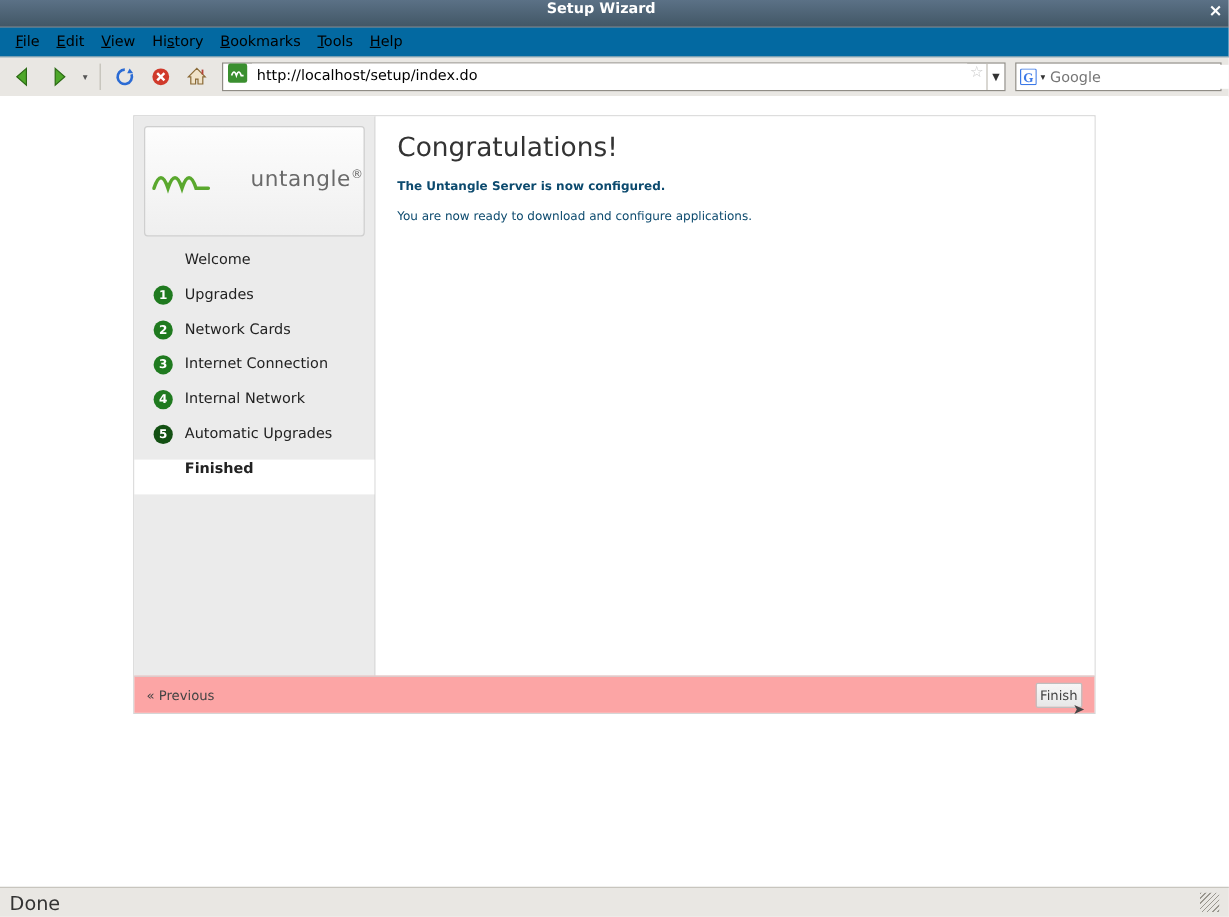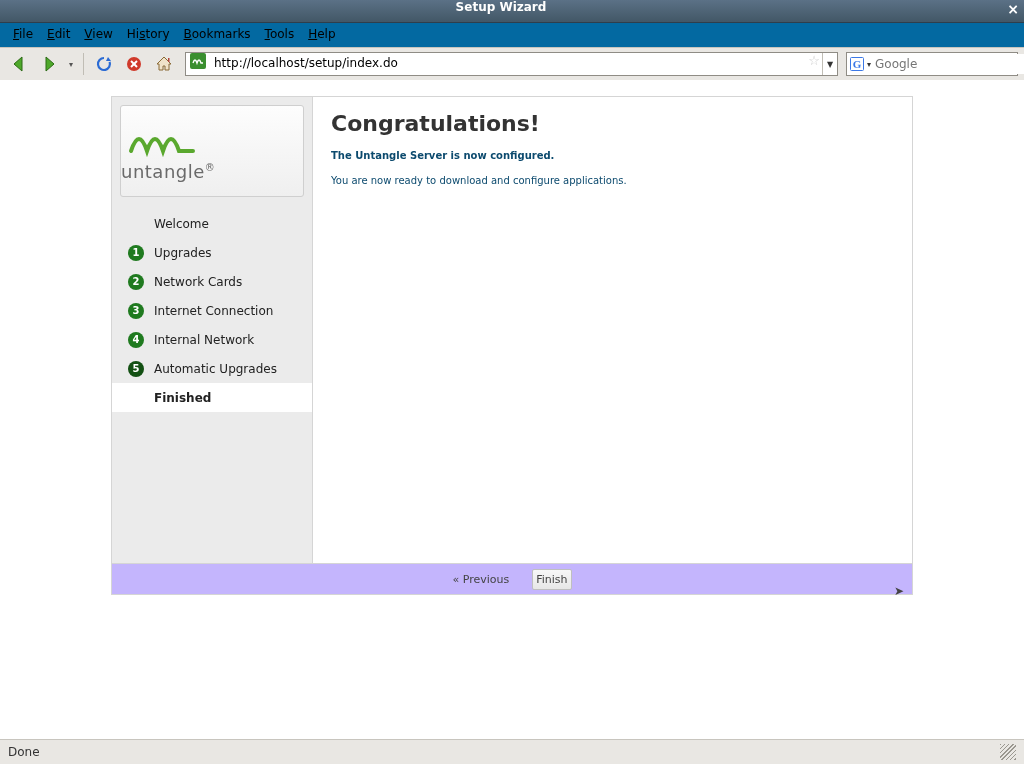--- a/index.html
+++ b/index.html
@@ -20,36 +20,36 @@
 .urlwrap .star{width:16px;text-align:center;color:#ccc;font-size:13px}
 .urlwrap .drop{width:14px;border-left:1px solid #c0bdb5;text-align:center;font-size:8px;color:#333;cursor:pointer;align-self:stretch;display:flex;align-items:center;justify-content:center}
 .searchwrap{width:170px;display:flex;align-items:center;border:1px solid #8f8c85;background:#fff;height:22px}
 .searchwrap .glogo{margin:0 3px;display:flex;align-items:center}
 .searchwrap .drop{width:12px;text-align:center;font-size:8px;color:#333;cursor:pointer}
 .searchwrap input{flex:1;border:none;outline:none;font-size:12px;height:20px;padding:0 4px;font-family:inherit;color:#888}
 .content{position:absolute;top:80px;left:0;right:0;bottom:28px;background:#fff;overflow:hidden}
 .wizard{width:800px;margin:16px auto 0;border:1px solid #d5d5d5}
 .wizard-body{display:flex;height:466px}
 .side{width:200px;background:#ebebeb;border-right:1px solid #d5d5d5}
-.logo{margin:8px;border:1px solid #cfcfcf;border-radius:3px;background:linear-gradient(#fdfdfd,#efefef);height:90px;display:flex;flex-direction:column;justify-content:center}
+.logo{margin:8px;border:1px solid #cfcfcf;border-radius:3px;background:linear-gradient(#fdfdfd,#efefef);height:90px;display:flex;flex-direction:row;align-items:center;justify-content:center}
 .steps{margin-top:12px}
-.step{display:flex;align-items:center;height:29px;padding:0 10px 0 16px;font-size:12px;color:#222}
+.step{display:flex;height:29px;padding:0 10px 0 16px;font-size:12px;color:#222}
 .step.current{background:#fff;font-weight:bold}
 .step .badge{width:16px;height:16px;border-radius:50%;background:#1f7a1f;color:#fff;font-size:10px;font-weight:bold;display:flex;align-items:center;justify-content:center;margin-right:10px}
 .step .badge.dark{background:#135013}
 .step .badge.blank{background:transparent}
 .main{flex:1;padding:14px 18px;background:#fff}
-.main h1{margin:0 0 14px;font-size:22px;font-weight:bold;color:#333}
+.main h1{margin:0 0 14px;font-size:22px;font-weight:normal;color:#333}
 .main p{margin:0 0 14px;font-size:10px;color:#0c4a6e}
 .main p.lead{font-weight:bold}
-.wizard-foot{height:30px;border-top:1px solid #d5d5d5;background:#c4b5fd;display:flex;align-items:center;justify-content:center;padding:0 10px;gap:23px;font-size:11px;color:#444;position:relative}
+.wizard-foot{height:30px;border-top:1px solid #d5d5d5;background:#fca5a5;display:flex;align-items:center;justify-content:space-between;padding:0 10px;gap:23px;font-size:11px;color:#444;position:relative}
 .prev{cursor:pointer}
 .finish{border:1px solid #bfbfbf;border-radius:2px;padding:3px 3px;background:linear-gradient(#f7f7f7,#e7e7e7);cursor:pointer}
 .cursor-icon{position:absolute;right:8px;bottom:-4px;font-size:12px;pointer-events:none}
-.statusbar{position:absolute;left:0;right:0;bottom:0;height:24px;background:#e9e7e3;border-top:1px solid #c8c5be;display:flex;align-items:center;padding:0 8px;font-size:12px;color:#333}
+.statusbar{position:absolute;left:0;right:0;bottom:0;height:24px;background:#e9e7e3;border-top:1px solid #c8c5be;display:flex;align-items:center;padding:0 8px;font-size:16px;color:#333}
 .statusbar .grip{margin-left:auto;width:16px;height:16px;background:repeating-linear-gradient(135deg,#9a978f 0 1px,transparent 1px 3px)}
 </style>
 </head>
 <body>
 
 <div class="titlebar">
   <div class="title">Setup Wizard</div>
   <div class="winbtn">×</div>
 </div>
 

